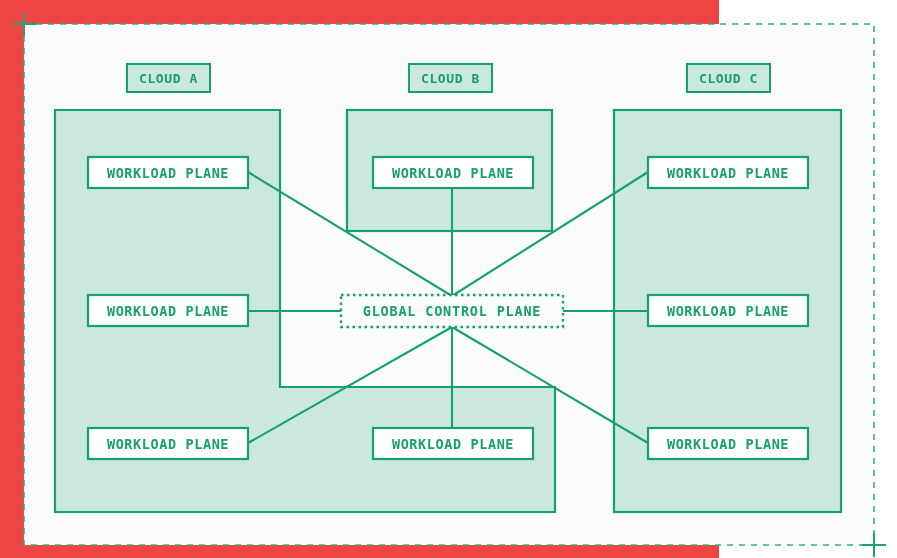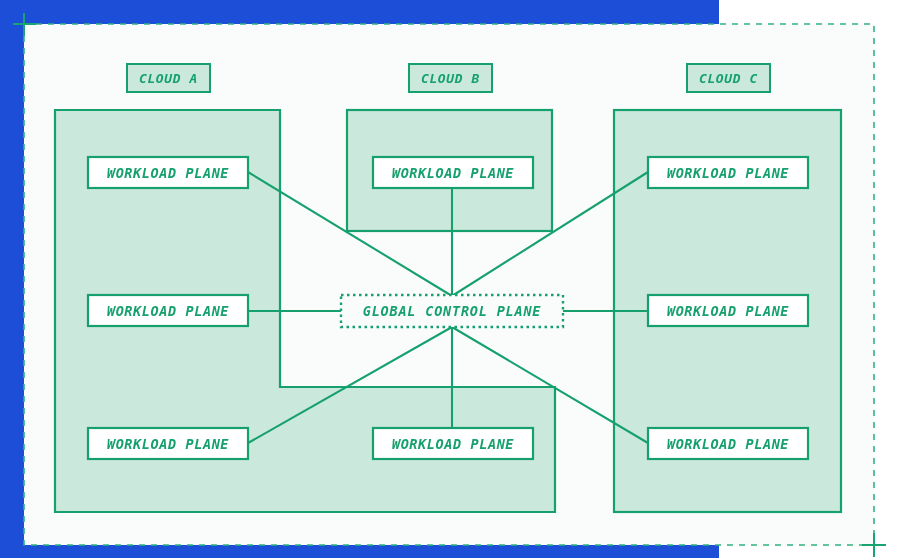--- a/index.html
+++ b/index.html
@@ -10,22 +10,21 @@
   body {
     width: 897px;
     height: 558px;
     overflow: hidden;
     font-family: "DejaVu Sans Mono", "Liberation Mono", monospace;
   }
   #diagram-root {
     position: relative;
     width: 719px;
     height: 558px;
-    background: #1d4ed8;
-    font-style: italic;
+    background: #ef4444;
   }
   svg#diagram-svg {
     display: block;
     width: 897px;
     height: 558px;
   }
   .box-label {
     font-family: "DejaVu Sans Mono", "Liberation Mono", monospace;
     font-size: 13.5px;
     font-weight: 700;

